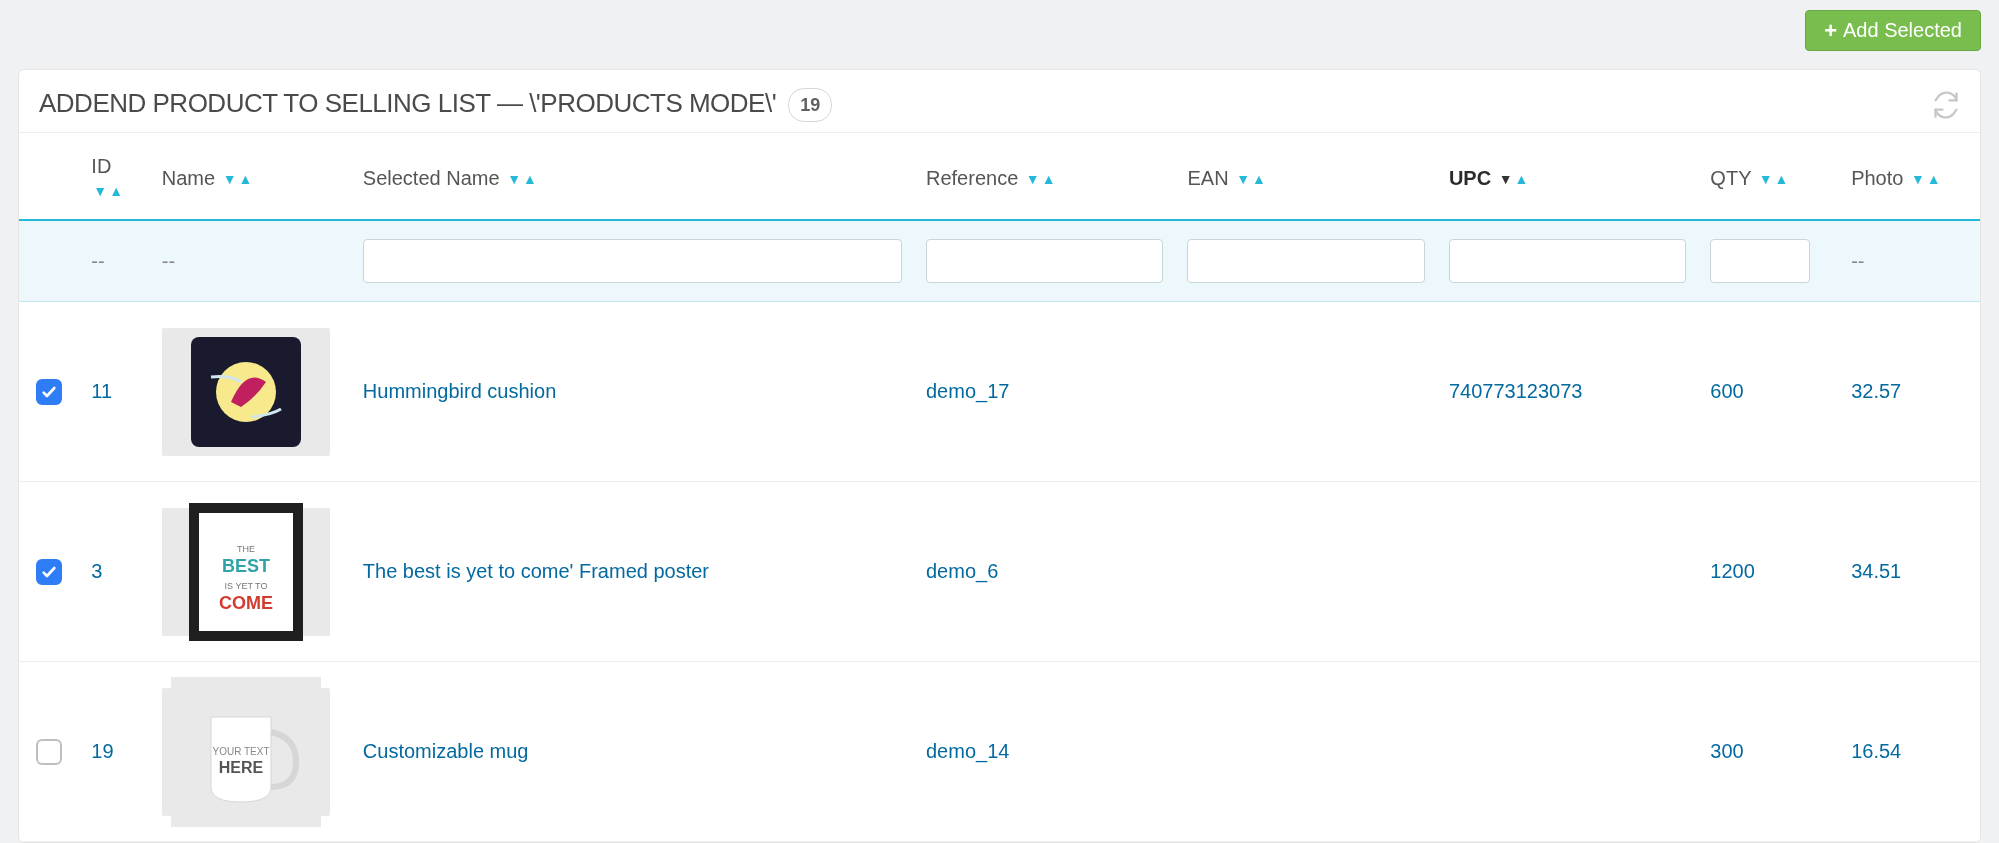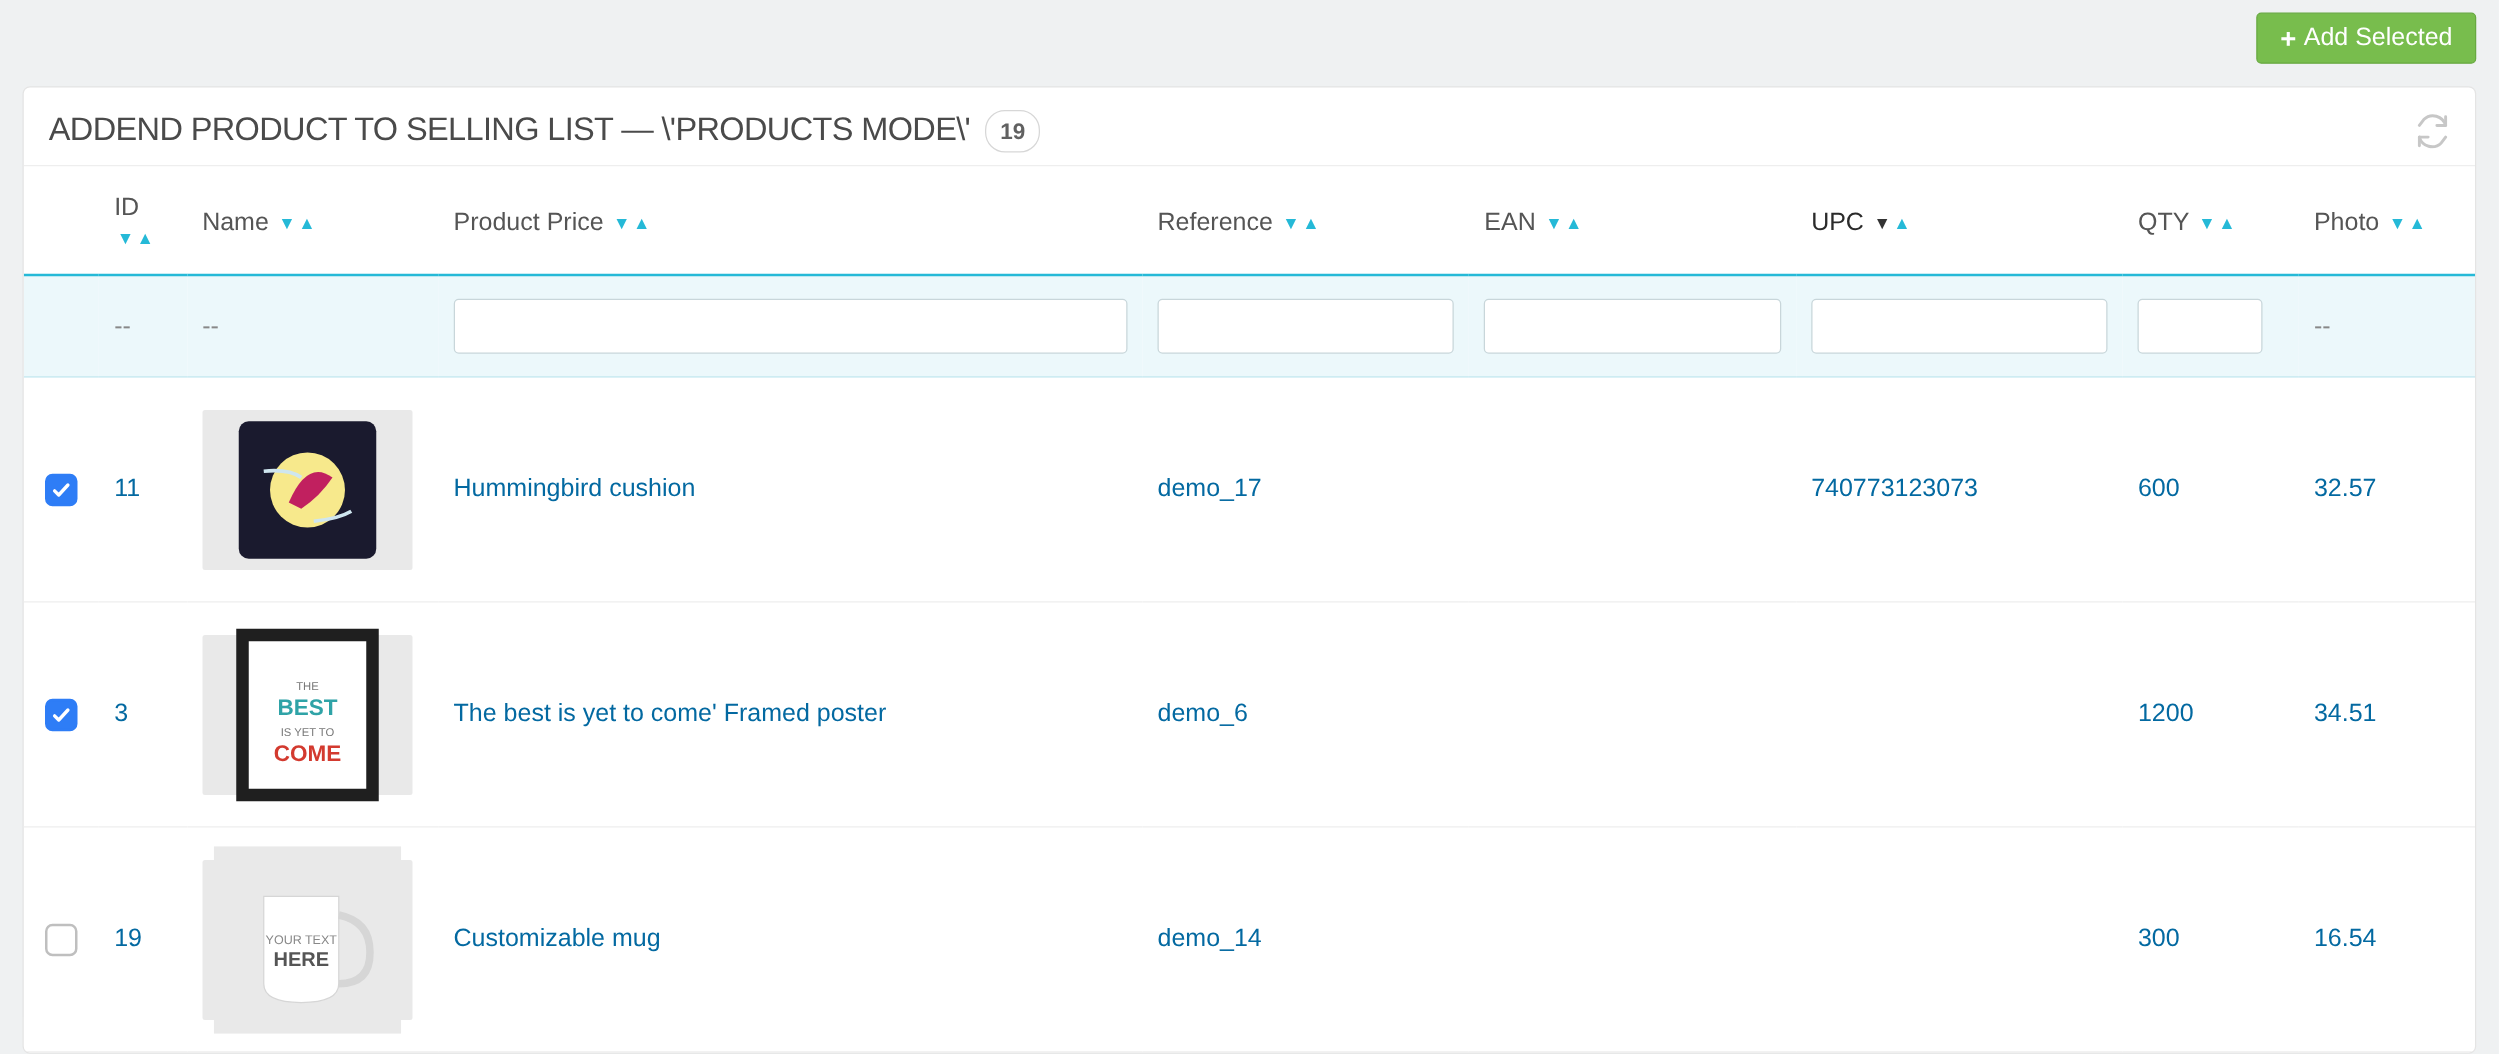--- a/index.html
+++ b/index.html
@@ -86,21 +86,21 @@
     padding:10px 12px;
     font-size:20px;
   }
   thead.cols th {
     font-weight:400;
     color:#555;
     padding-top:22px;
     padding-bottom:18px;
     border-bottom:2px solid #25b9d7;
   }
-  thead.cols th.upc { font-weight:400; color:#2b2b2b; }
+  thead.cols th.upc { font-weight:700; color:#2b2b2b; }
   .sort-arrows {
     display:inline-flex;
     gap:2px;
     margin-left:2px;
     vertical-align:middle;
   }
   .arr-down { color:#25b9d7; font-size:14px; }
   .arr-up   { color:#25b9d7; font-size:14px; }
   thead.filters td {
     background:#ecf8fb;
@@ -209,21 +209,21 @@
               </span>
           </th>
           <th>
             <span>Name</span>
             <span class="sort-arrows">
                 <span class="arr-down">▼</span>
                 <span class="arr-up">▲</span>
               </span>
           </th>
           <th>
-            <span>Product Price</span>
+            <span>Selected Name</span>
             <span class="sort-arrows">
                 <span class="arr-down">▼</span>
                 <span class="arr-up">▲</span>
               </span>
           </th>
           <th>
             <span>Reference</span>
             <span class="sort-arrows">
                 <span class="arr-down">▼</span>
                 <span class="arr-up">▲</span>

